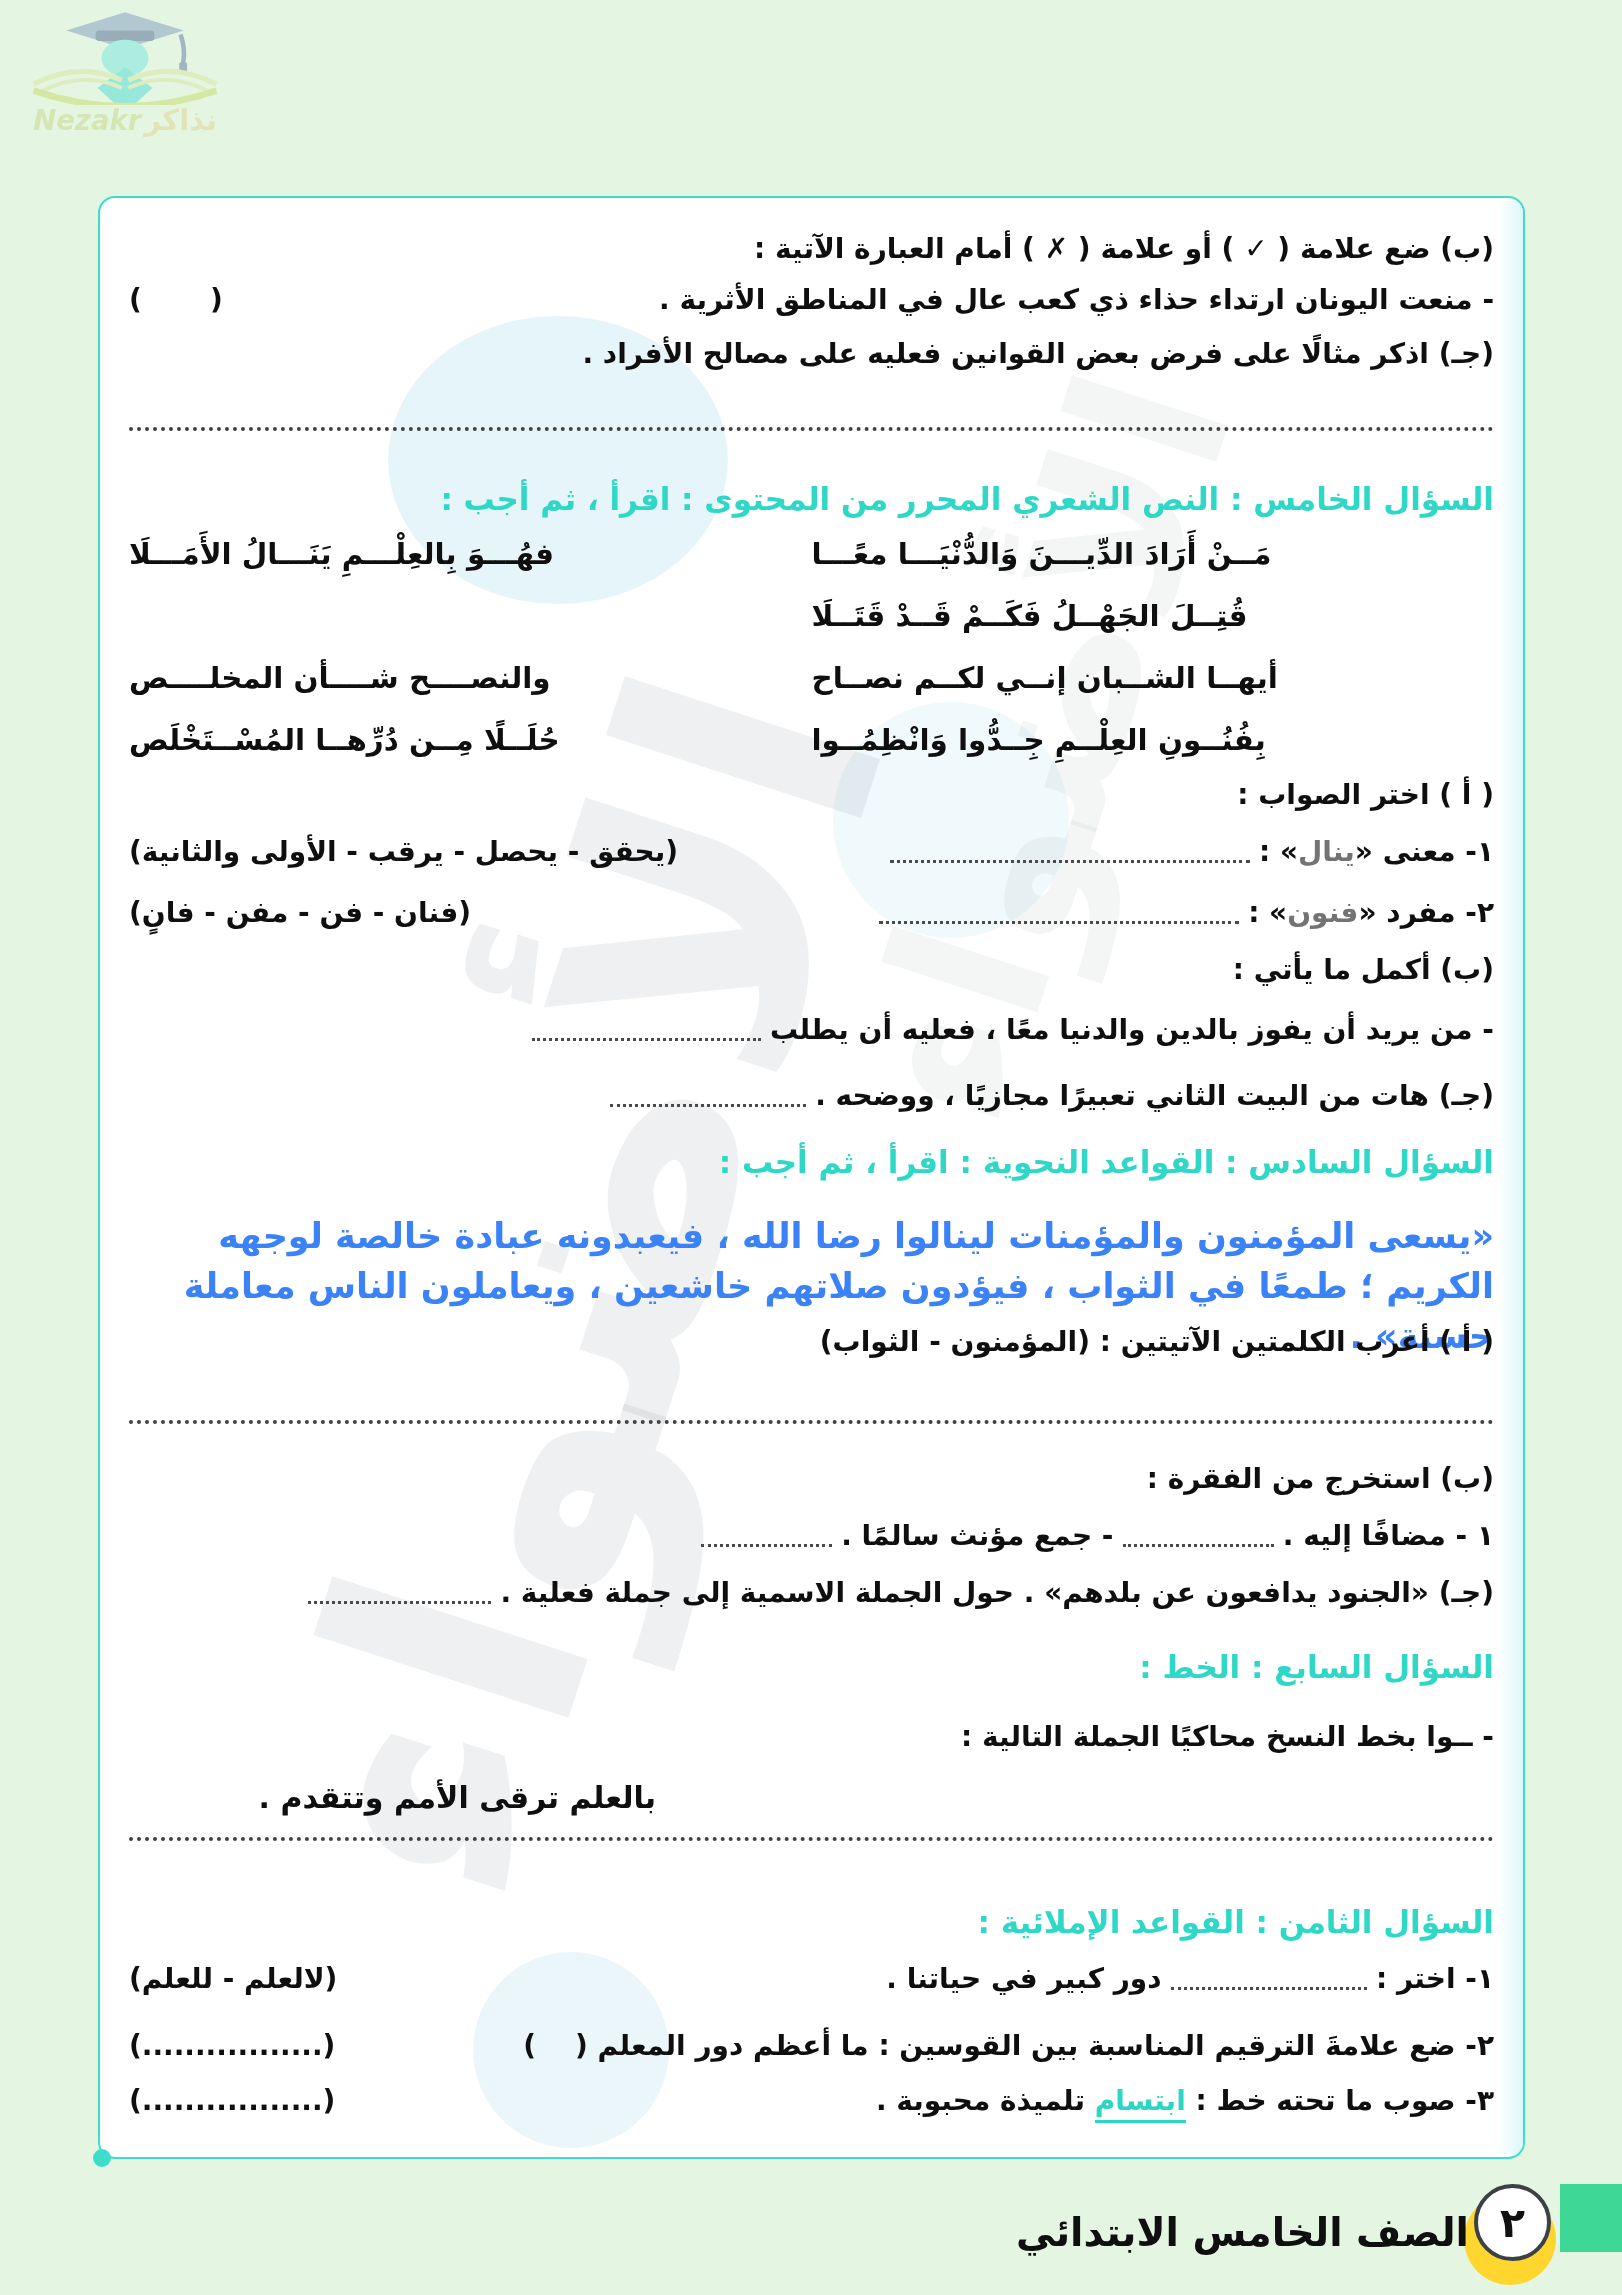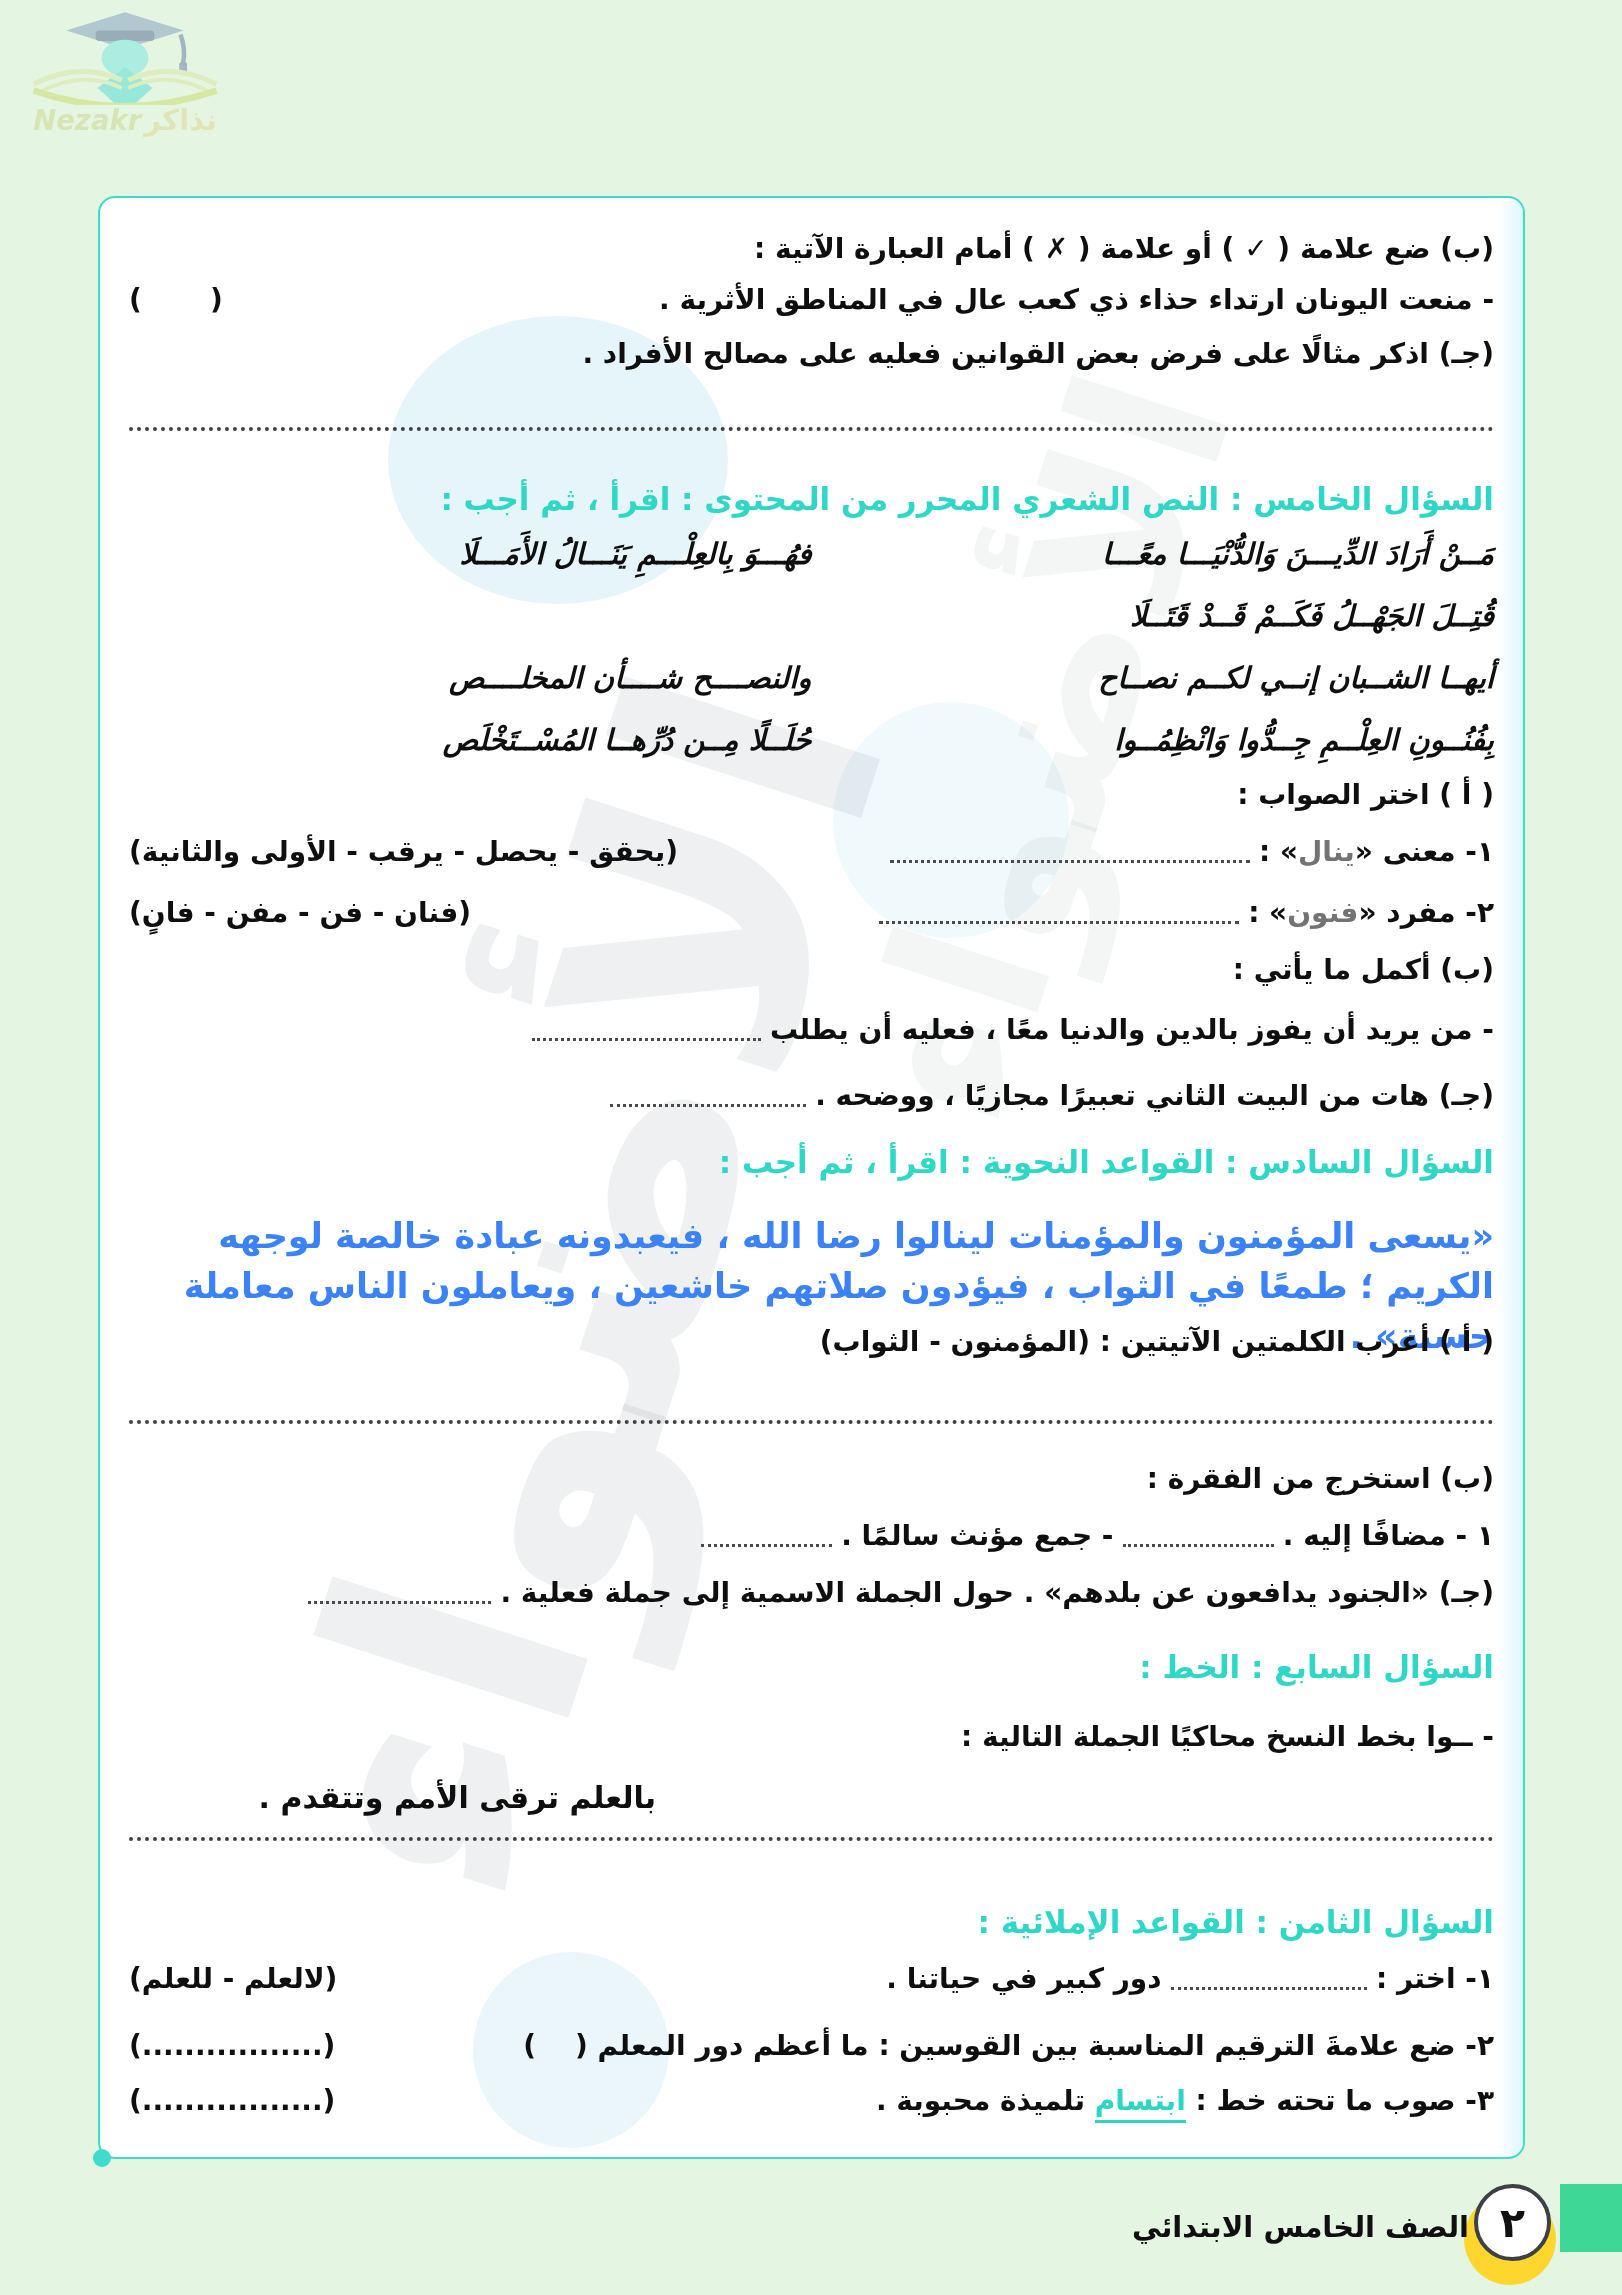--- a/index.html
+++ b/index.html
@@ -50,36 +50,36 @@
   .w550{width:360px;}.w350{width:229px;}.w300{width:196px;}
   .w280{width:183px;}.w230{width:151px;}.w200{width:131px;}
   .head{color:#2ed7c6;font-size:31px;}
   .teal{color:#737373;}
   .tealu{color:#2bd6c4;border-bottom:3.9px solid #2bd6c4;padding-bottom:2.6px;}
   .sep{position:absolute;left:29px;right:29px;border-top:4.6px dotted #414141;z-index:2;}
   .vrow{
     position:absolute;left:29px;right:29px;display:flex;direction:rtl;z-index:2;
     font-size:29.4px;font-weight:700;color:#0f0f0f;
   }
-  .vcol{width:50%;text-align:right;font-style:italic;}
+  .vcol{width:50%;text-align:left;}
   .para{
     position:absolute;left:29px;right:29px;direction:rtl;text-align:right;
     font-size:35px;font-weight:700;color:#3b82f6;line-height:50px;z-index:2;
   }
   .khat{font-size:30px;}
   
   .f-green{position:absolute;right:0;top:2184px;width:63px;height:68px;background:#3fd795;z-index:3;}
   .f-yellow{position:absolute;left:1464px;top:2193px;width:92px;height:92px;border-radius:50%;background:#ffd62e;z-index:4;}
   .f-circle{
     position:absolute;left:1474px;top:2184px;width:77px;height:77px;border-radius:50%;
     background:#fff;border:4.6px solid #3c4147;box-sizing:border-box;
     display:flex;align-items:center;justify-content:center;
     font-size:41px;font-weight:700;color:#111;z-index:5;
   }
-  .f-grade{position:absolute;right:154px;top:2210px;font-size:29px;font-weight:700;color:#0f0f0f;direction:rtl;z-index:5;}
+  .f-grade{position:absolute;right:154px;top:2210px;font-size:39px;font-weight:700;color:#0f0f0f;direction:rtl;z-index:5;}
 </style>
 </head>
 <body>
 
 <div class="page">
 
   <div class="logo">
     <svg viewBox="0 0 330 150" width="216" height="98">
       <polygon points="75,36 165,8 255,36 165,64" fill="#8aa3c4"></polygon>
       <rect x="120" y="36" width="90" height="16" rx="6" fill="#5c7396"></rect>

